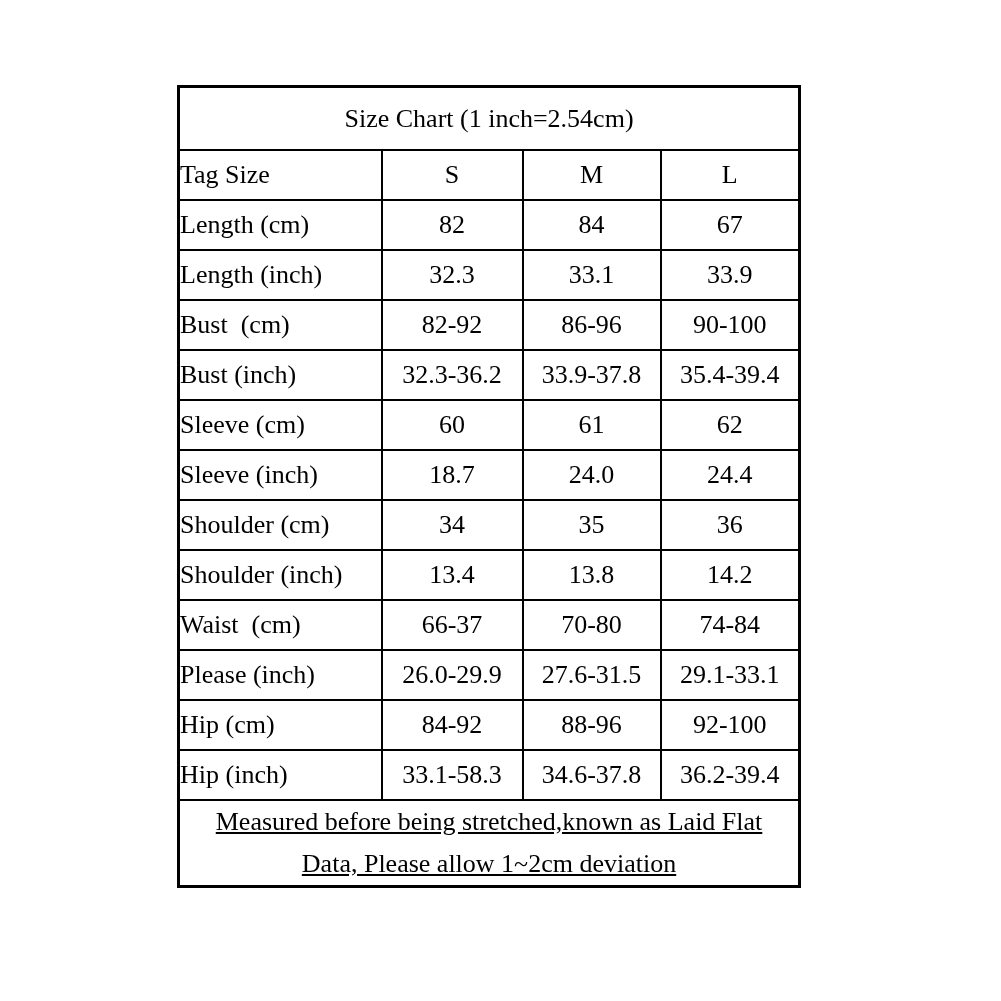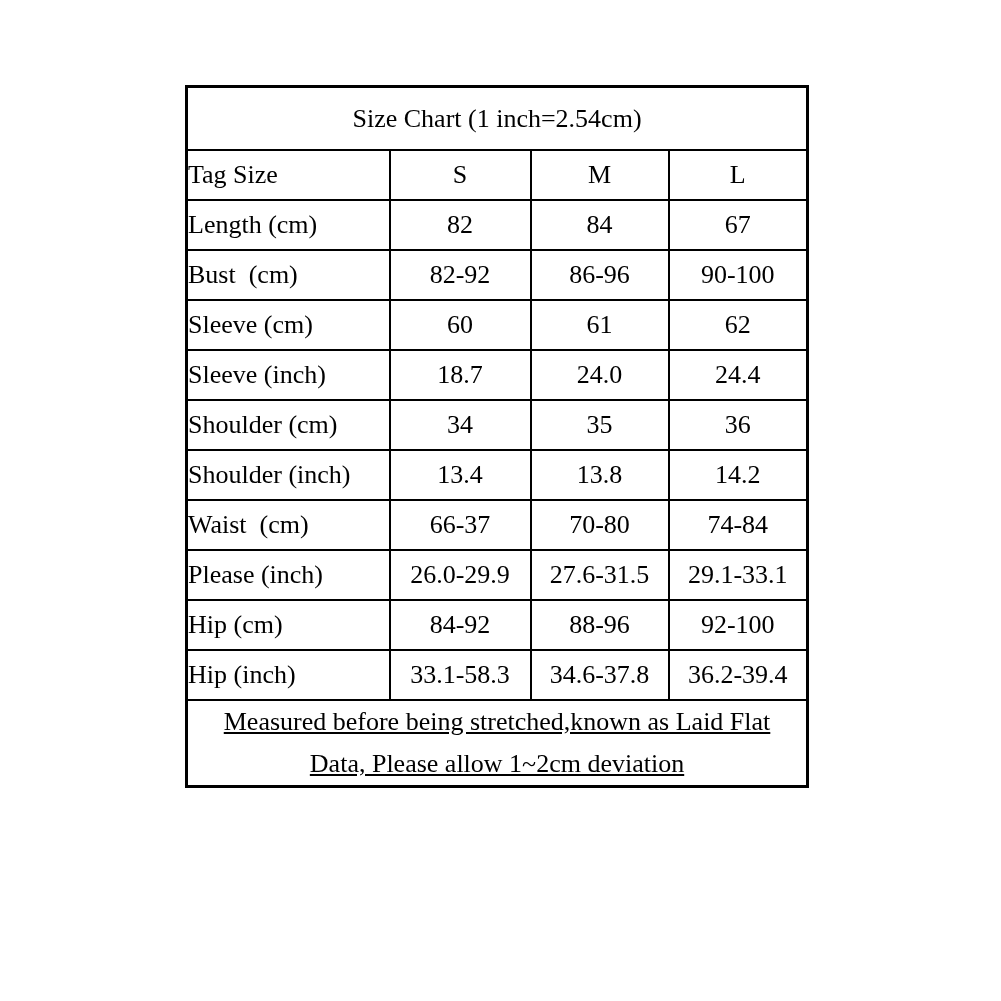--- a/index.html
+++ b/index.html
@@ -6,21 +6,21 @@
     margin: 0;
     padding: 0;
     width: 1001px;
     height: 1001px;
     background: #ffffff;
     font-family: "Liberation Serif", "DejaVu Serif", serif;
     color: #000000;
   }
   .size-chart-wrap {
     position: absolute;
-    left: 185px;
+    left: 177px;
     top: 85px;
     width: 621px;
   }
   table.size-chart {
     border-collapse: collapse;
     table-layout: fixed;
     width: 100%;
     border: 3px solid #000000;
   }
   table.size-chart td, table.size-chart th {
@@ -84,24 +84,36 @@
         <td class="value-cell">M</td>
         <td class="value-cell">L</td>
       </tr>
       <tr>
         <td class="label-cell">Length (cm)</td>
         <td class="value-cell">82</td>
         <td class="value-cell">84</td>
         <td class="value-cell">67</td>
       </tr>
       <tr>
+        <td class="label-cell">Length (inch)</td>
+        <td class="value-cell">32.3</td>
+        <td class="value-cell">33.1</td>
+        <td class="value-cell">33.9</td>
+      </tr>
+      <tr>
         <td class="label-cell">Bust  (cm)</td>
         <td class="value-cell">82-92</td>
         <td class="value-cell">86-96</td>
         <td class="value-cell">90-100</td>
+      </tr>
+      <tr>
+        <td class="label-cell">Bust (inch)</td>
+        <td class="value-cell">32.3-36.2</td>
+        <td class="value-cell">33.9-37.8</td>
+        <td class="value-cell">35.4-39.4</td>
       </tr>
       <tr>
         <td class="label-cell">Sleeve (cm)</td>
         <td class="value-cell">60</td>
         <td class="value-cell">61</td>
         <td class="value-cell">62</td>
       </tr>
       <tr>
         <td class="label-cell">Sleeve (inch)</td>
         <td class="value-cell">18.7</td>

